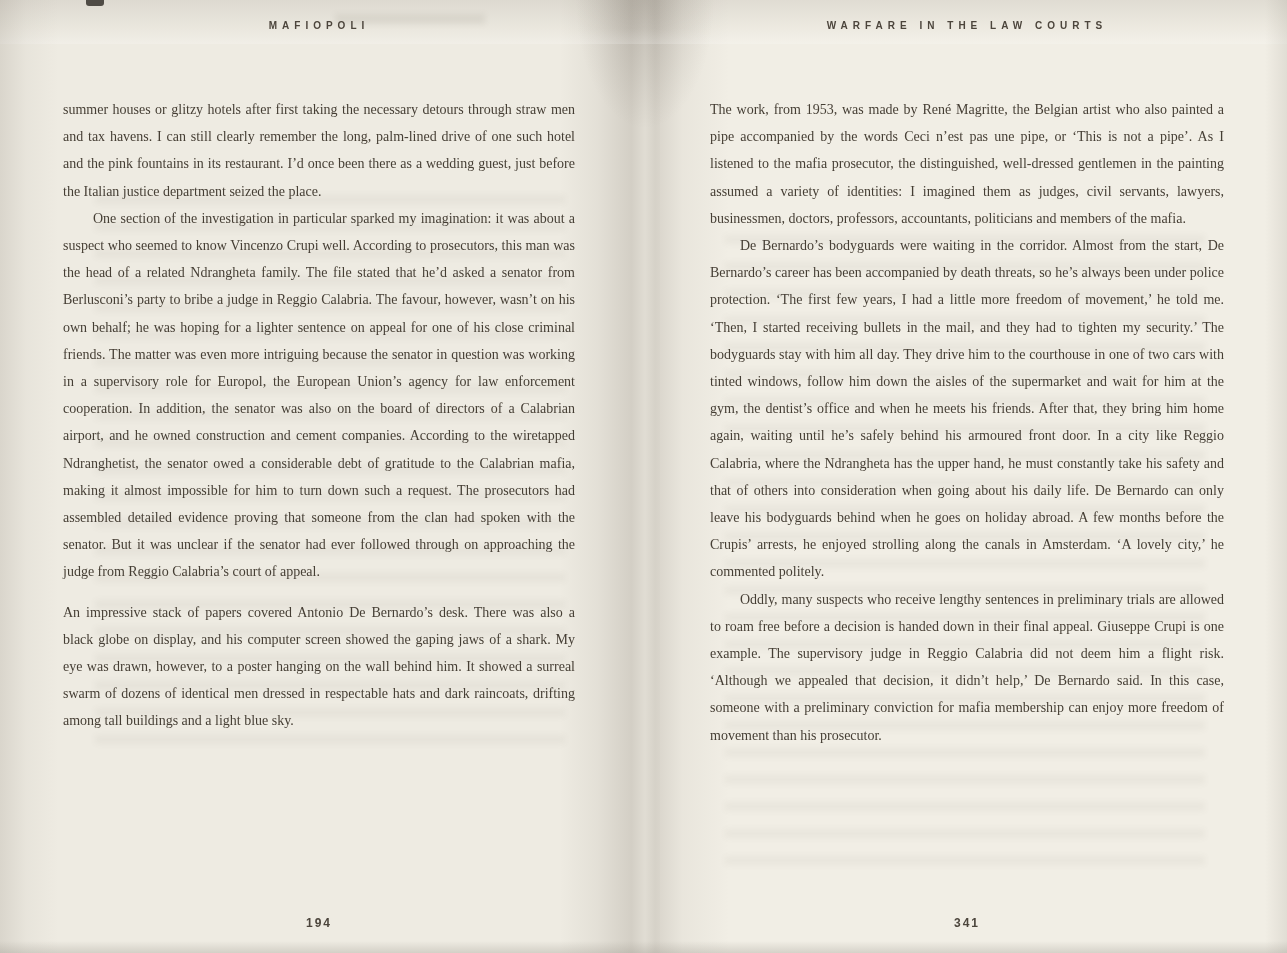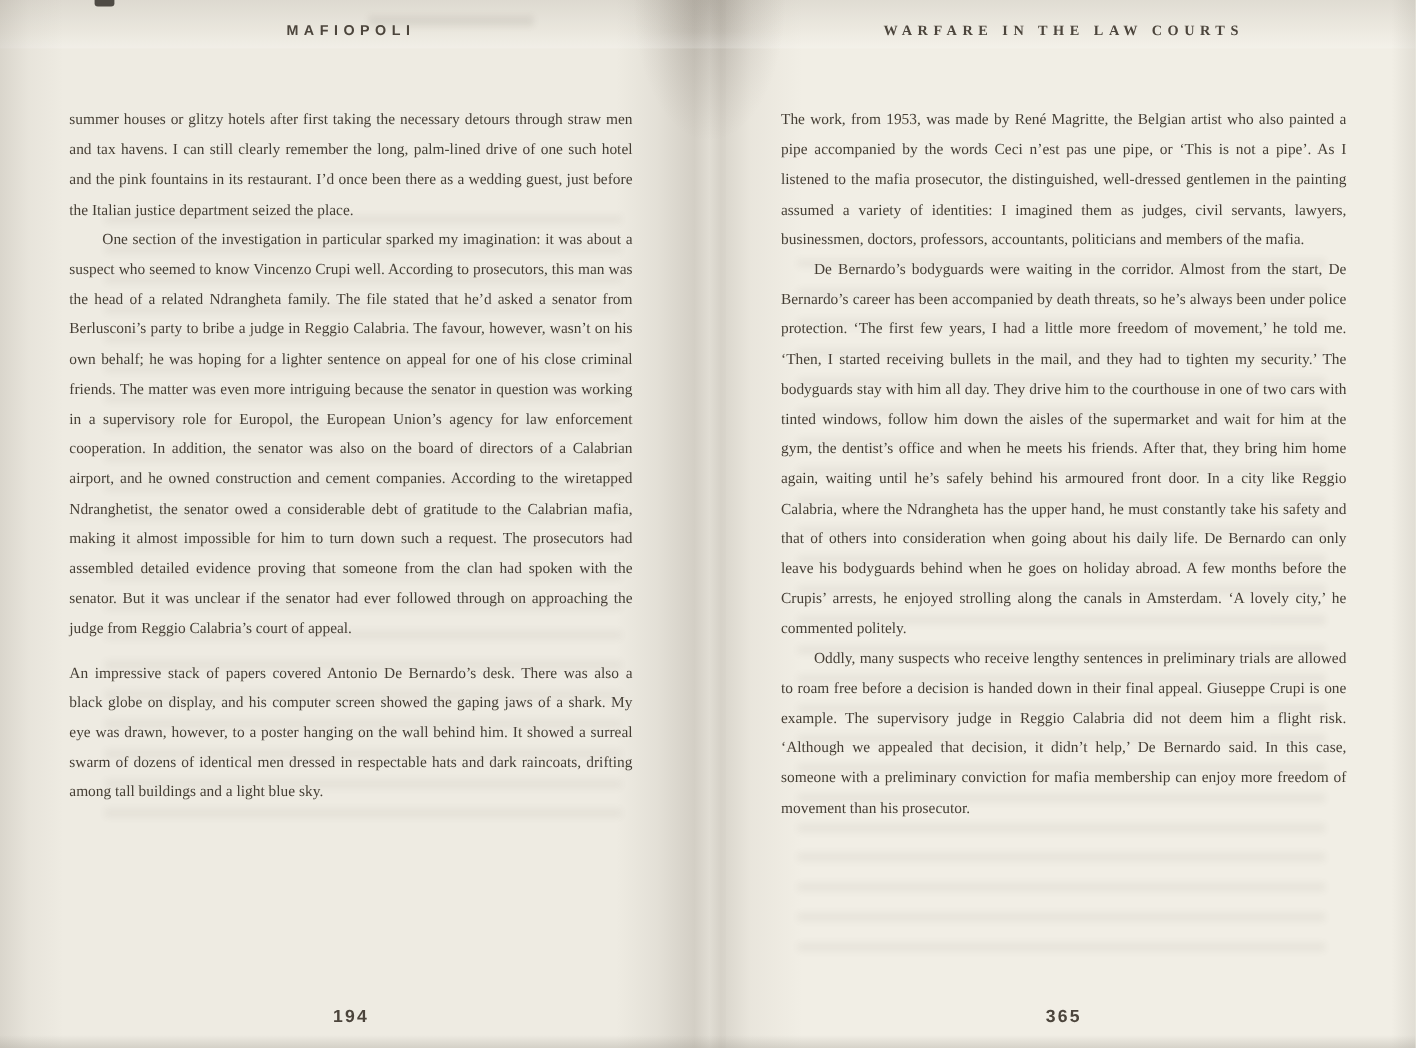--- a/index.html
+++ b/index.html
@@ -63,48 +63,48 @@
       rgba(90,82,70,0.9) 0 9px, transparent 9px 27px);
   }
   .ghost-left  { left: 95px;  top: 195px; width: 470px; height: 555px; }
   .ghost-right { left: 725px; top: 235px; width: 480px; height: 640px; }
   .ghost-head  { left: 335px; top: 14px; width: 150px; height: 10px;
                  background: rgba(90,82,70,0.9); filter: blur(3px); opacity: 0.10; }
 
   .running-head {
     position: absolute; top: 20px;
     font-family: "Liberation Sans", "DejaVu Sans", sans-serif;
-    font-size: 13px; font-weight: 700;
+    font-size: 10px; font-weight: 700;
     letter-spacing: 5px;
     color: var(--header-ink, #4c453c);
     text-align: center;
     white-space: nowrap;
   }
   .running-head.left  { left: 63px;  width: 512px; }
-  .running-head.right { left: 710px; width: 514px; font-family: Liberation Serif, serif; }
+  .running-head.right { left: 710px; width: 514px; }
 
   .text-block {
     position: absolute; top: 96px;
     font-size: 14px; line-height: 27.2px;
     text-align: justify;
     hyphens: none;
     color: var(--ink, #453e34);
   }
   .text-block.left  { left: 63px;  width: 512px; }
   .text-block.right { left: 710px; width: 514px; }
 
   .text-block p { margin: 0; }
   .text-block p.indent { text-indent: 30px; }
   .text-block p.section-break { margin-top: 13px; }
   .italic { }
 
   .page-number {
     position: absolute; top: 916px;
     font-family: "Liberation Sans", "DejaVu Sans", sans-serif;
-    font-size: 16px; font-weight: 700; letter-spacing: 2px;
+    font-size: 12px; font-weight: 700; letter-spacing: 2px;
     color: var(--header-ink, #4c453c);
     text-align: center;
   }
   .page-number.left  { left: 63px;  width: 512px; }
   .page-number.right { left: 710px; width: 514px; }
 </style>
 </head>
 <body>
 
 <div class="spread">
@@ -132,15 +132,15 @@
     </div>
 
   <div class="text-block right" id="right-paras">
       <p class=""><span>The work, from 1953, was made by René Magritte, the Belgian artist who also painted a pipe accompanied by the words </span><span class="italic">Ceci n’est pas une pipe</span><span>, or ‘This is not a pipe’. As I listened to the mafia prosecutor, the distinguished, well-dressed gentlemen in the painting assumed a variety of identities: I imagined them as judges, civil servants, lawyers, businessmen, doctors, professors, accountants, politicians and members of the mafia.</span></p>
       <p class="indent "><span>De Bernardo’s bodyguards were waiting in the corridor. Almost from the start, De Bernardo’s career has been accompanied by death threats, so he’s always been under police protection. ‘The first few years, I had a little more freedom of movement,’ he told me. ‘Then, I started receiving bullets in the mail, and they had to tighten my security.’ The bodyguards stay with him all day. They drive him to the courthouse in one of two cars with tinted windows, follow him down the aisles of the supermarket and wait for him at the gym, the dentist’s office and when he meets his friends. After that, they bring him home again, waiting until he’s safely behind his armoured front door. In a city like Reggio Calabria, where the Ndrangheta has the upper hand, he must constantly take his safety and that of others into consideration when going about his daily life. De Bernardo can only leave his bodyguards behind when he goes on holiday abroad. A few months before the Crupis’ arrests, he enjoyed strolling along the canals in Amsterdam. ‘A lovely city,’ he commented politely.</span></p>
       <p class="indent "><span>Oddly, many suspects who receive lengthy sentences in preliminary trials are allowed to roam free before a decision is handed down in their final appeal. Giuseppe Crupi is one example. The supervisory judge in Reggio Calabria did not deem him a flight risk. ‘Although we appealed that decision, it didn’t help,’ De Bernardo said. In this case, someone with a preliminary conviction for mafia membership can enjoy more freedom of movement than his prosecutor.</span></p>
     </div>
 
   <div class="page-number left">194</div>
 
-  <div class="page-number right">365</div>
+  <div class="page-number right">341</div>
 
 </div>
 
 </body></html>

